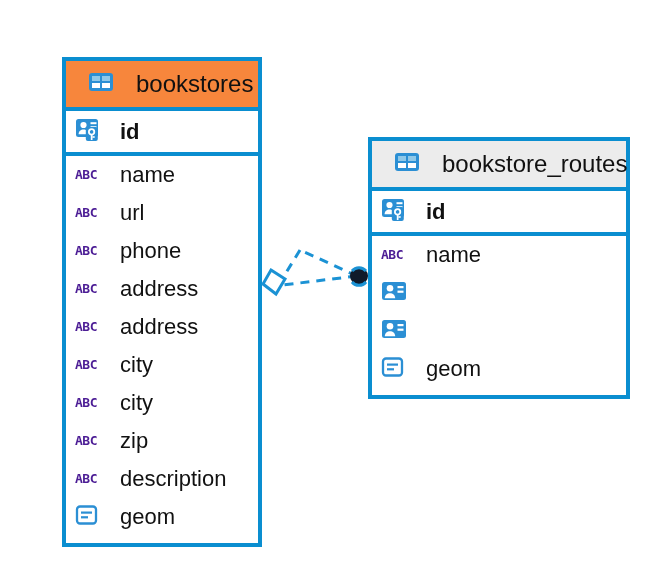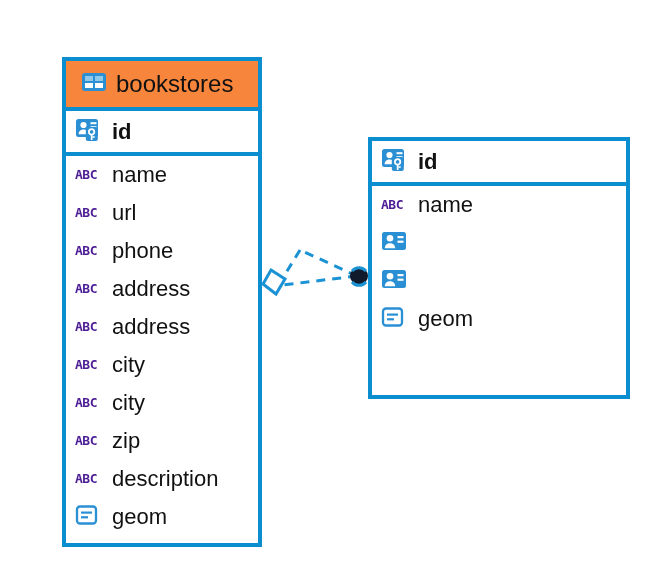--- a/index.html
+++ b/index.html
@@ -19,40 +19,40 @@
     border:4px solid var(--edge,#0a8ed0);
     background:#ffffff;
   }
   #entity-bookstores{ left:62px; top:57px; width:200px; height:490px; }
   #entity-bookstore-routes{ left:368px; top:137px; width:262px; height:262px; }
 
   .entity-header{
     box-sizing:border-box;
     height:50px;
     display:flex;align-items:center;
-    padding-left:15px;
-    gap:9px;
+    padding-left:22px;
+    gap:22px;
     border-bottom:4px solid #0a8ed0;
   }
   .header-orange{ background:#f7863c; }
   .header-gray{ background:#ececec; }
   .entity-title{
     font-size:24px;
     color:#111111;
     line-height:1;
     white-space:nowrap;
   }
 
   
   .field{
     box-sizing:border-box;
     height:38px;
     display:flex;align-items:center;
     padding-left:9px;
-    gap:11px;
+    gap:19px;
   }
   .field-label{
     font-size:22px;
     color:#111111;
     line-height:1;
     white-space:nowrap;
   }
   .field-pk{ height:45px; border-bottom:4px solid #0a8ed0; }
   .field-pk .field-label{ font-weight:bold; }
 
@@ -157,20 +157,32 @@
           <rect x="6" y="7.5" width="11" height="2.2" fill="#2b8fd4"></rect>
           <rect x="6" y="12.2" width="7" height="2.2" fill="#2b8fd4"></rect>
         </svg>
       </span>
       <span class="field-label">geom</span>
     </div>
   </div>
 
   <div class="entity" id="entity-bookstore-routes">
 
+    <div class="entity-header header-gray">
+      <span class="ico">
+        <svg width="26" height="22" viewBox="0 0 26 22">
+          <rect x="1" y="2" width="24" height="18" rx="3" fill="#2b8fd4"></rect>
+          <rect x="4" y="5" width="8" height="5" fill="#8fc8e8"></rect>
+          <rect x="14" y="5" width="8" height="5" fill="#8fc8e8"></rect>
+          <rect x="4" y="12" width="8" height="5" fill="#ffffff"></rect>
+          <rect x="14" y="12" width="8" height="5" fill="#ffffff"></rect>
+        </svg>
+      </span>
+      <span class="entity-title">bookstore_routes</span>
+    </div>
 
     <div class="field field-pk">
       <span class="ico">
         <svg width="26" height="24" viewBox="0 0 26 24">
           <rect x="1" y="1" width="22" height="18" rx="2.5" fill="#2b8fd4"></rect>
           <circle cx="8.5" cy="7" r="3.1" fill="#ffffff"></circle>
           <path d="M3.6 16.2c0-2.9 2.2-4.6 4.9-4.6s4.9 1.7 4.9 4.6z" fill="#ffffff"></path>
           <rect x="15.5" y="4.2" width="6" height="2" fill="#ffffff"></rect>
           <rect x="15.5" y="8.2" width="6" height="2" fill="#ffffff"></rect>
           <rect x="15.5" y="12.2" width="6" height="2" fill="#ffffff"></rect>

